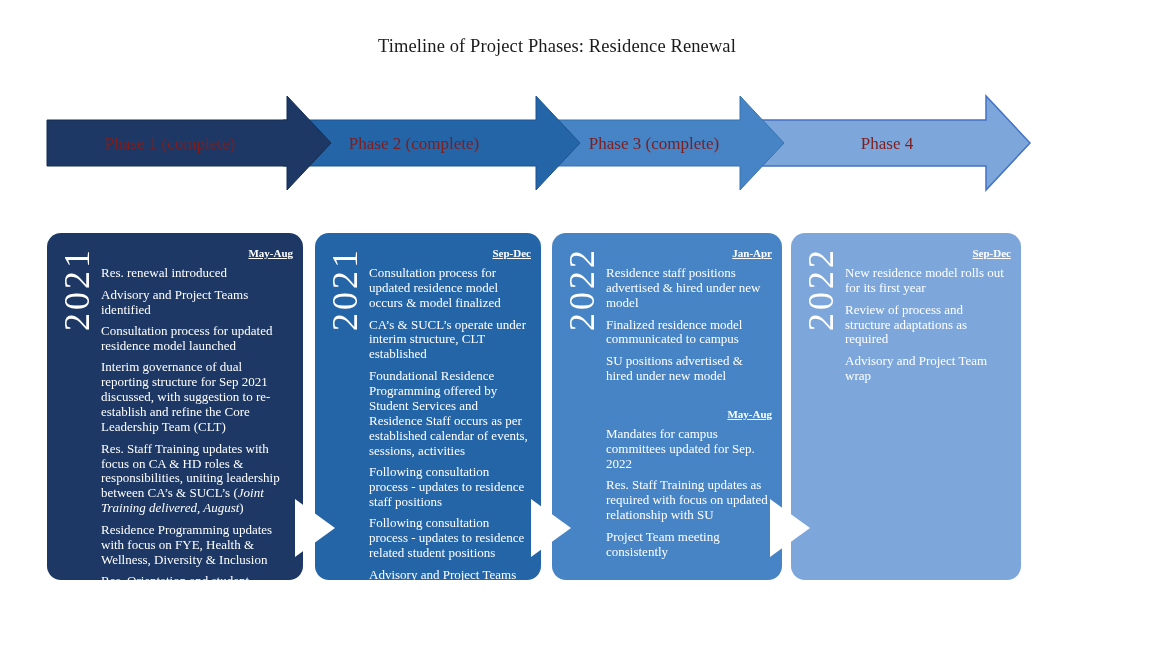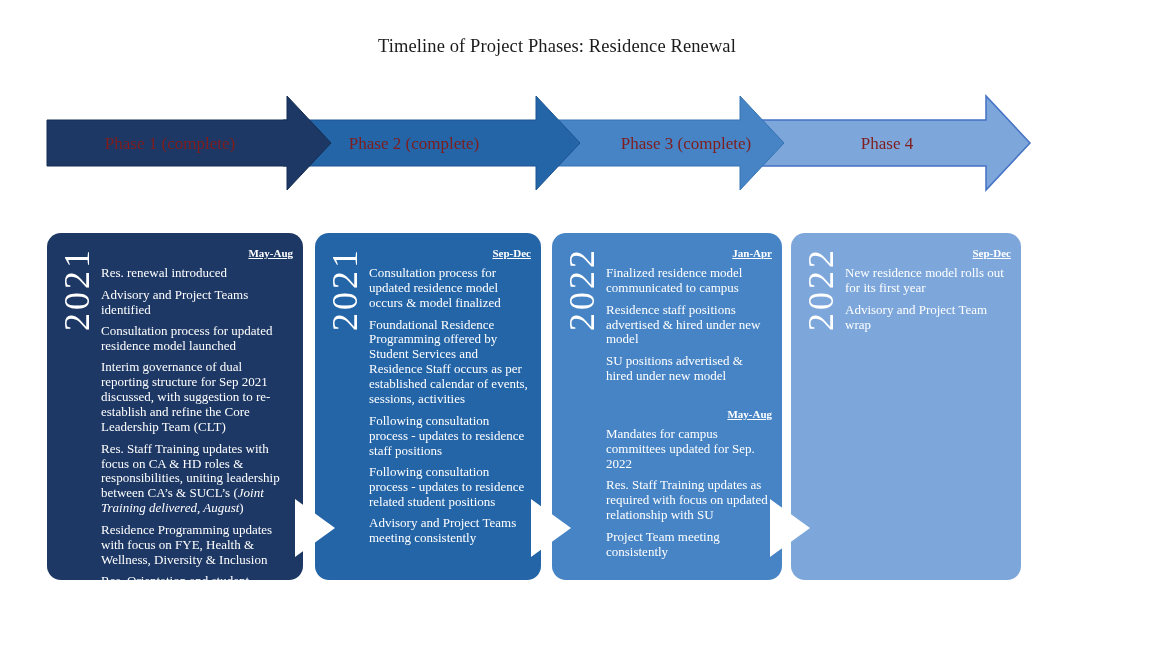--- a/index.html
+++ b/index.html
@@ -15,21 +15,21 @@
   
   #arrows{position:absolute;left:0;top:94px;width:1170px;height:100px;}
   .a1{fill:var(--phase1);stroke:var(--phase1_border);stroke-width:1;}
   .a2{fill:var(--phase2);stroke:var(--phase2_border);stroke-width:1;}
   .a3{fill:var(--phase3);stroke:var(--phase3_border);stroke-width:1;}
   .a4{fill:var(--phase4);stroke:var(--phase4_border);stroke-width:1.5;}
   .phase-label{
     position:absolute;top:132px;transform:translateX(-50%);
     color:#7f1d1d;font-size:17px;white-space:nowrap;line-height:24px;
   }
-  #plabel1{left:170px;} #plabel2{left:414px;} #plabel3{left:686px;} #plabel4{left:887px;}
+  #plabel1{left:170px;} #plabel2{left:414px;} #plabel3{left:654px;} #plabel4{left:887px;}
   
   .box{
     position:absolute;top:233px;height:347px;border-radius:14px;
     color:#fff;box-sizing:border-box;padding:10px 10px 10px 12px;
     display:flex;align-items:flex-start;overflow:hidden;
   }
   #box1{left:47px;width:256px;background:var(--phase1);}
   #box2{left:315px;width:226px;background:var(--phase2);}
   #box3{left:552px;width:230px;background:var(--phase3);}
   #box4{left:791px;width:230px;background:var(--phase4);}
@@ -85,52 +85,54 @@
         </div>
       </div>
   </div>
 
   <div id="box2" class="box">
     <div class="year">2021</div>
     <div class="content">
         <div class="section">
           <p class="heading">Sep-Dec</p>
           <p class="item">Consultation process for updated residence model occurs &amp; model finalized</p>
+          <p class="item">CA’s &amp; SUCL’s operate under interim structure, CLT established</p>
           <p class="item">Foundational Residence Programming offered by Student Services and Residence Staff occurs as per established calendar of events, sessions, activities</p>
           <p class="item">Following consultation process - updates to residence staff positions</p>
           <p class="item">Following consultation process - updates to residence related student positions</p>
           <p class="item">Advisory and Project Teams meeting consistently</p>
         </div>
       </div>
   </div>
 
   <div id="box3" class="box">
     <div class="year">2022</div>
     <div class="content">
         <div class="section">
           <p class="heading">Jan-Apr</p>
+          <p class="item">Residence staff positions advertised &amp; hired under new model</p>
           <p class="item">Finalized residence model communicated to campus</p>
-          <p class="item">Residence staff positions advertised &amp; hired under new model</p>
           <p class="item">SU positions advertised &amp; hired under new model</p>
         </div>
         <div class="section">
           <p class="heading">May-Aug</p>
           <p class="item">Mandates for campus committees updated for Sep. 2022</p>
           <p class="item">Res. Staff Training updates as required with focus on updated relationship with SU</p>
           <p class="item">Project Team meeting consistently</p>
         </div>
       </div>
   </div>
 
   <div id="box4" class="box">
     <div class="year">2022</div>
     <div class="content">
         <div class="section">
           <p class="heading">Sep-Dec</p>
           <p class="item">New residence model rolls out for its first year</p>
+          <p class="item">Review of process and structure adaptations as required</p>
           <p class="item">Advisory and Project Team wrap</p>
         </div>
       </div>
   </div>
 
   <svg id="chev1" class="chevron" viewBox="0 0 40 58">
     <polygon points="0,0 40,29 0,58"></polygon>
   </svg>
   <svg id="chev2" class="chevron" viewBox="0 0 40 58">
     <polygon points="0,0 40,29 0,58"></polygon>

